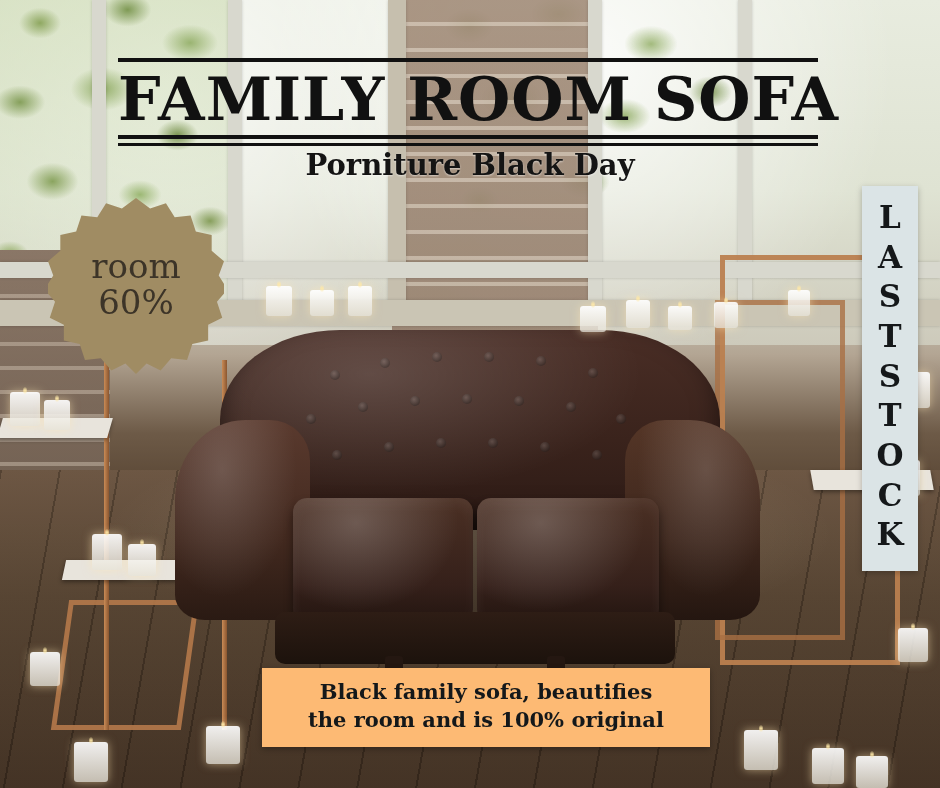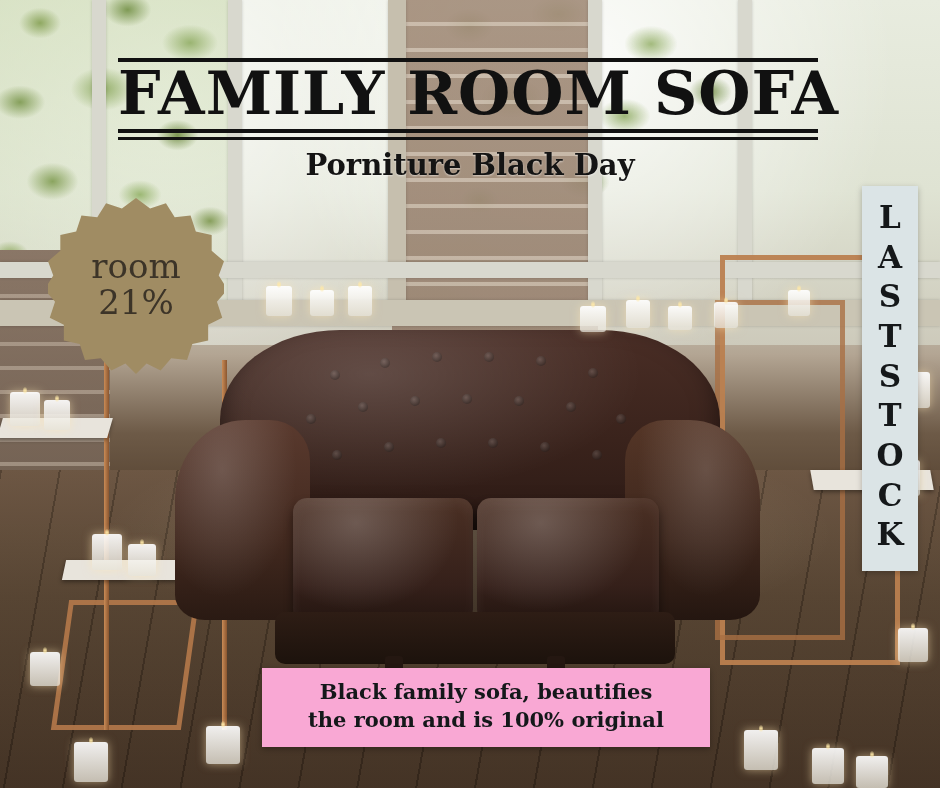--- a/index.html
+++ b/index.html
@@ -204,21 +204,21 @@
   }
   .rule-bottom { margin-top: 2px; }
   .rule-bottom2 { height: 3px; background:#111; width:100%; margin-top: 4px; }
   .headline {
     font-family: "DejaVu Serif", serif;
     font-weight: 700;
     font-size: 60px;
     letter-spacing: 1px;
     line-height: 1.05;
     color: #111;
-    margin: 0 0 4px;
+    margin: 6px 0 4px;
     white-space: nowrap;
   }
   .subhead {
     position: absolute; left: 0; top: 148px; width: 940px; text-align: center;
     font-family: "DejaVu Serif", serif;
     font-weight: 700;
     font-size: 29px;
     color: #141414;
     text-shadow: 0 1px 2px rgba(255,255,255,0.55);
   }
@@ -252,21 +252,21 @@
     font-size: 31px;
     color: #15181a;
     letter-spacing: 0;
     line-height: 1.28;
     box-shadow: 0 2px 6px rgba(0,0,0,0.25);
   }
 
   
   .caption {
     position: absolute; left: 262px; top: 668px; width: 420px;
-    background: #f9a8d4;
+    background: #fdba74;
     padding: 10px 14px 12px;
     text-align: center;
     font-family: "DejaVu Serif", serif;
     font-weight: 700;
     font-size: 21px;
     line-height: 1.35;
     color: #14181a;
     box-shadow: 0 2px 6px rgba(0,0,0,0.3);
   }
 </style>
@@ -364,21 +364,21 @@
     <div class="rule-top"></div>
     <div class="headline">FAMILY ROOM SOFA</div>
     <div class="rule-bottom"></div>
     <div class="rule-bottom2"></div>
   </div>
 
   <div class="subhead">Porniture Black Day</div>
 
   <div class="promo">
     <div class="promo-word">room</div>
-    <div class="promo-pct">21%</div>
+    <div class="promo-pct">60%</div>
   </div>
 
   <div class="laststock">
     <span>L</span>
     <span>A</span>
     <span>S</span>
     <span>T</span>
     <span>S</span>
     <span>T</span>
     <span>O</span>

